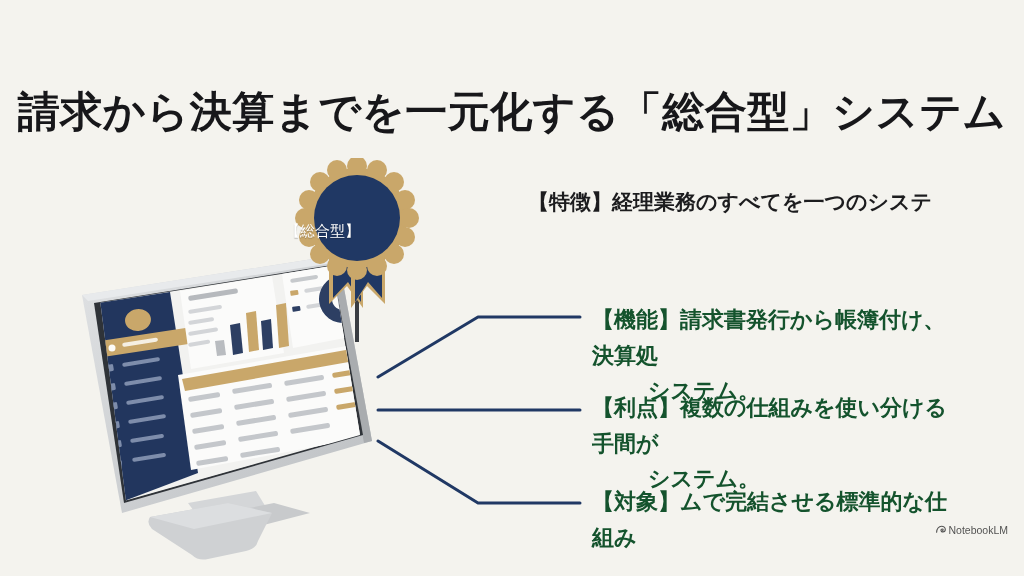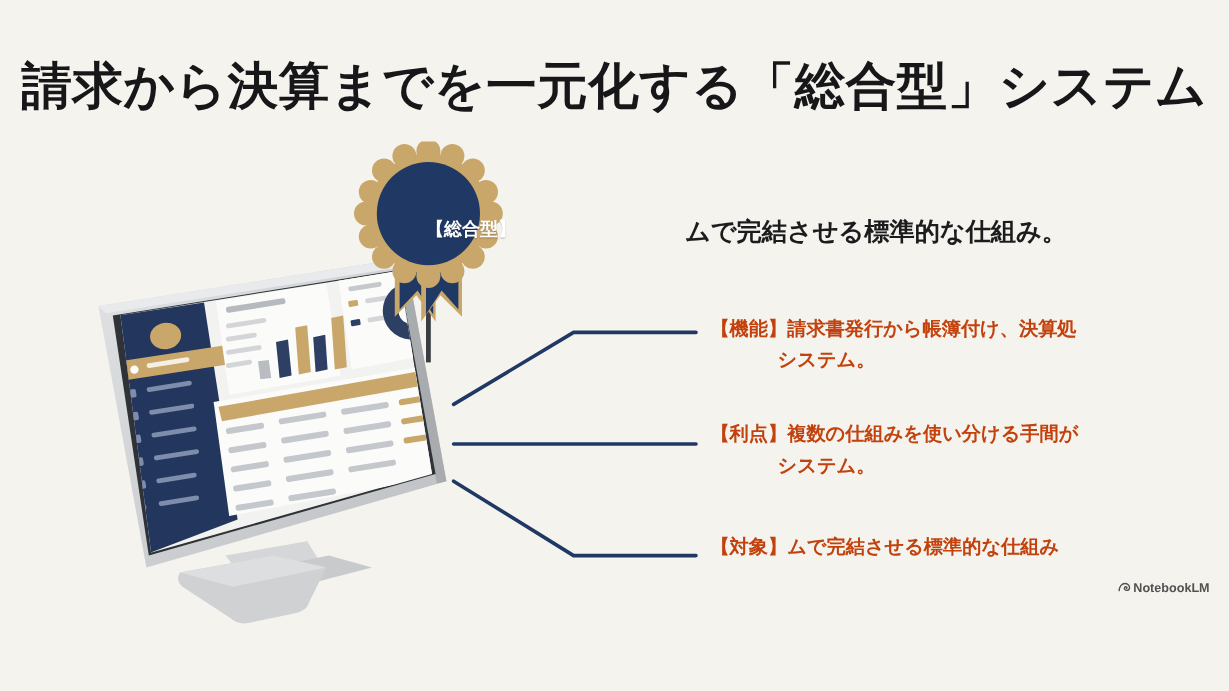--- a/index.html
+++ b/index.html
@@ -6,20 +6,21 @@
   html, body {
     width:1024px; height:576px;
     background:#f4f3ee;
     font-family:"Liberation Sans", "DejaVu Sans", sans-serif;
     overflow:hidden;
   }
   #slide {
     position:relative;
     width:1024px; height:508px;
     background:#f4f3ee;
+    margin-top:40px;
   }
 
   
   #title {
     position:absolute;
     left:0; top:44px;
     width:1024px;
     text-align:center;
     font-family:"Liberation Serif", "DejaVu Serif", serif;
     font-weight:700;
@@ -40,59 +41,59 @@
     line-height:1.5;
     color:#1c1c1e;
   }
 
   
   .bullet {
     position:absolute;
     left:592px;
     width:372px;
     text-align:left;
-    font-size:16px;
+    font-size:22px;
     font-weight:700;
     line-height:1.62;
-    color:#c2410c;
+    color:#14532d;
     text-indent:0;
   }
   .bullet .l2 { display:block; padding-left:56px; }
   #bullet-0 { top:262px; }
   #bullet-1 { top:350px; }
   #bullet-2 { top:444px; }
 
   
   #connectors { position:absolute; left:0; top:0; width:1024px; height:576px; }
 
   
   #monitor { position:absolute; left:60px; top:215px; width:330px; height:310px; }
 
   
   #badge { position:absolute; left:285px; top:118px; width:145px; height:185px; }
   #badge-label {
     position:absolute;
     left:0; top:64px;
     width:145px;
-    text-align:right;
+    text-align:left;
     font-size:15px;
-    font-weight:700;
+    font-weight:400;
     color:#ffffff;
     letter-spacing:0px;
     pointer-events:none;
     text-shadow:0 1px 1px rgba(0,0,0,0.25);
   }
 
   
   #watermark {
     position:absolute;
     right:16px; bottom:12px;
     display:flex; align-items:center; gap:0;
     font-size:10.5px;
-    font-weight:700;
+    font-weight:400;
     color:#3c3c3c;
     opacity:0.88;
   }
   #watermark svg { display:block; }
 </style>
 </head>
 <body>
 
 <div id="slide">
 
@@ -248,22 +249,21 @@
             <circle cx="52" cy="12" r="10"></circle>
         </g>
       </g>
 
       <circle cx="72" cy="60" r="43" fill="#203864"></circle>
     </svg>
     <div id="badge-label">【総合型】</div>
   </div>
 
   <div id="feature">
-    <br>
-    <span>ムで完結させる標準的な仕組み。</span>
+    <span>【特徴】経理業務のすべてを一つのシステ</span><br>
   </div>
 
   <div class="bullet" id="bullet-0">
     <span>【機能】請求書発行から帳簿付け、決算処</span>
     <span class="l2">システム。</span>
   </div>
 
   <div class="bullet" id="bullet-1">
     <span>【利点】複数の仕組みを使い分ける手間が</span>
     <span class="l2">システム。</span>

